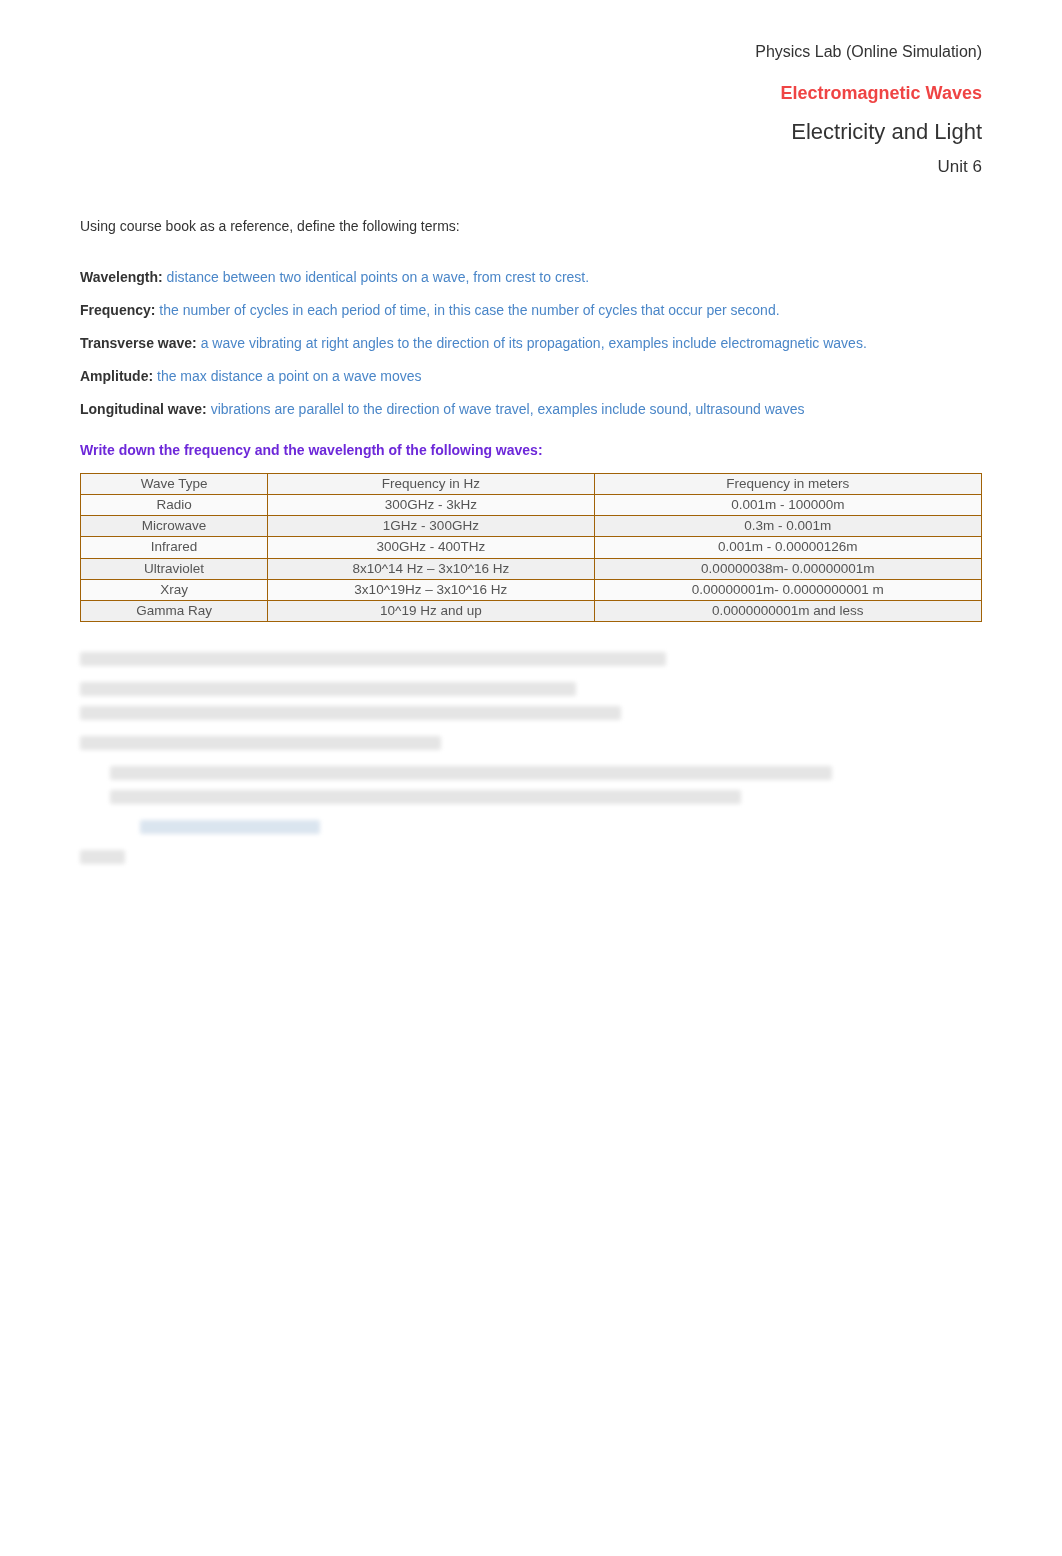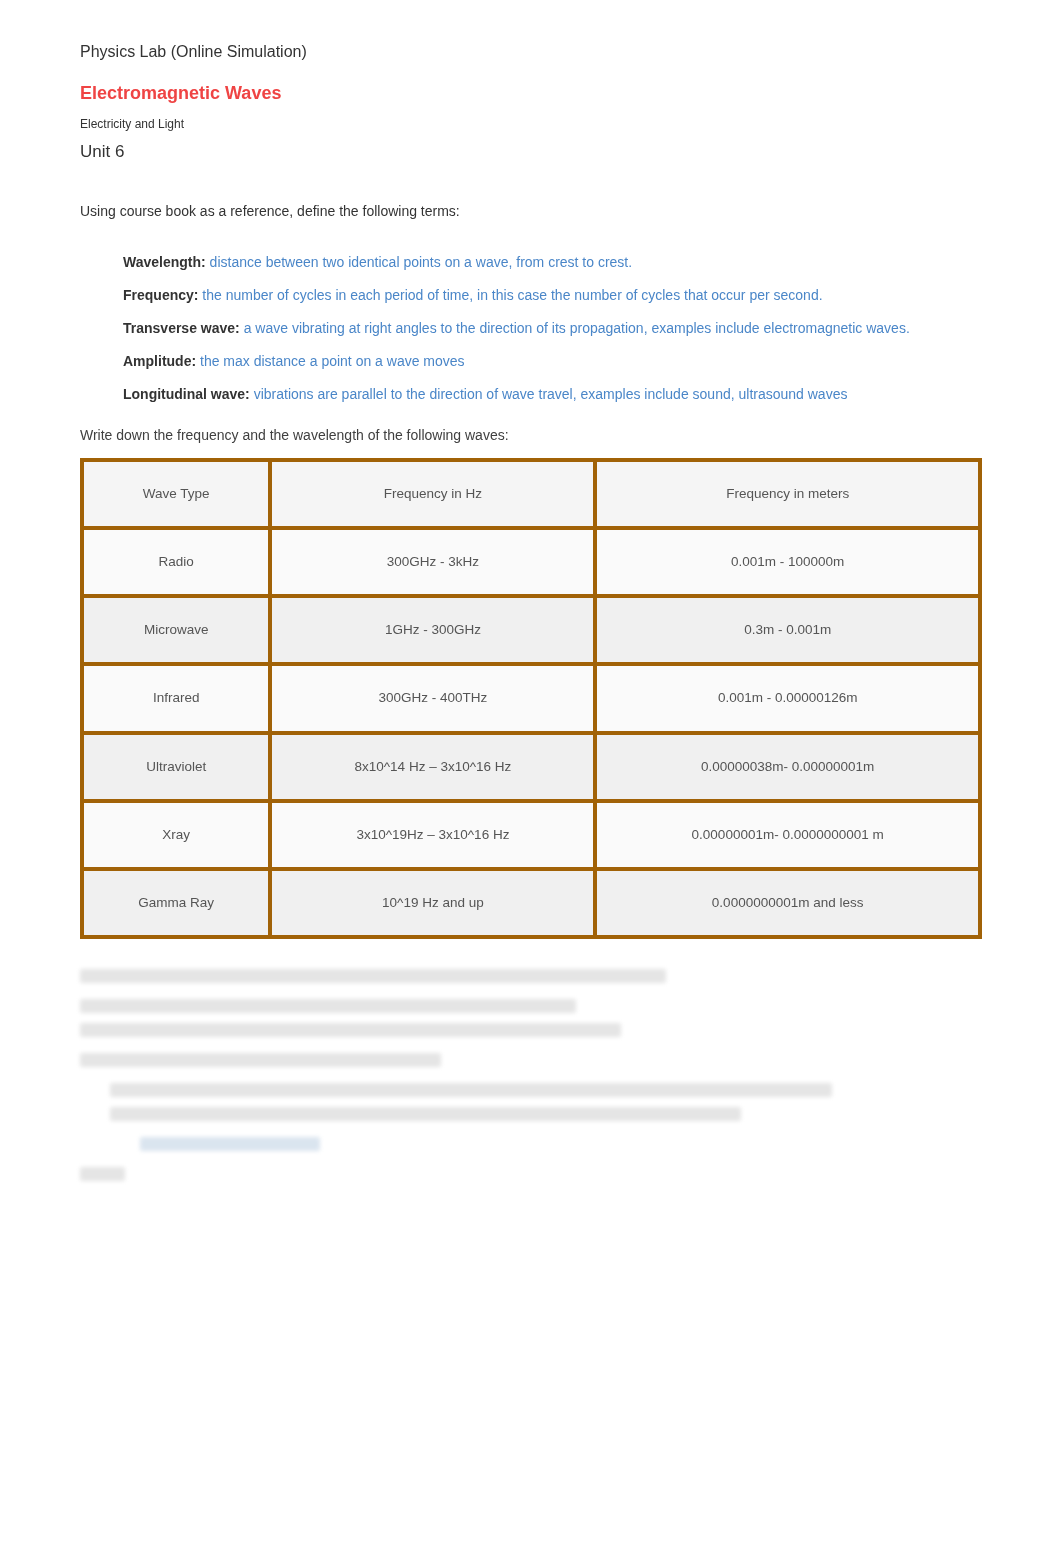--- a/index.html
+++ b/index.html
@@ -13,21 +13,21 @@
       background: #ffffff;
       color: #333333;
       width: 1062px;
       min-height: 1556px;
       padding: 40px 80px;
       font-size: 15px;
       line-height: 1.5;
     }
 
     .page-header {
-      text-align: left;
+      text-align: right;
       margin-bottom: 20px;
     }
 
     .page-title-main {
       font-family: Arial, sans-serif;
       font-size: 16px;
       font-weight: normal;
       color: #333;
       margin-bottom: 16px;
     }
@@ -35,21 +35,21 @@
     .page-title-bold {
       font-family: Arial, sans-serif;
       font-size: 18px;
       font-weight: bold;
       color: #ef4444;
       margin-bottom: 8px;
     }
 
     .page-subtitle {
       font-family: Arial, sans-serif;
-      font-size: 12px;
+      font-size: 22px;
       font-weight: normal;
       color: #333;
       margin-bottom: 6px;
     }
 
     .page-unit {
       font-family: Arial, sans-serif;
       font-size: 17px;
       font-weight: normal;
       color: #333;
@@ -61,51 +61,51 @@
       font-size: 14px;
       color: #333;
       margin-bottom: 30px;
     }
 
     .definition-block {
       margin-bottom: 12px;
       font-family: Arial, sans-serif;
       font-size: 14px;
       line-height: 1.5;
-      margin-left: 43px;
     }
 
     .definition-term {
       font-weight: bold;
       color: #333;
     }
 
     .definition-value {
       color: #4a86c8;
     }
 
     .section-question {
       font-family: Arial, sans-serif;
       font-size: 14px;
-      color: #404040;
+      color: #6d28d9;
       margin-top: 20px;
       margin-bottom: 12px;
+      font-weight: bold;
     }
 
     .wave-table {
       width: 100%;
       border-collapse: collapse;
       font-family: Arial, sans-serif;
       font-size: 13.5px;
       margin-bottom: 30px;
     }
 
     .wave-table th, .wave-table td {
-      border: 4px solid #a16207;
-      padding: 22px 16px;
+      border: 1px solid #a16207;
+      padding: 0 16px;
       text-align: center;
       color: #555555;
     }
 
     .wave-table thead th {
       background-color: #f5f5f5;
       font-weight: normal;
       color: #555;
     }
 

